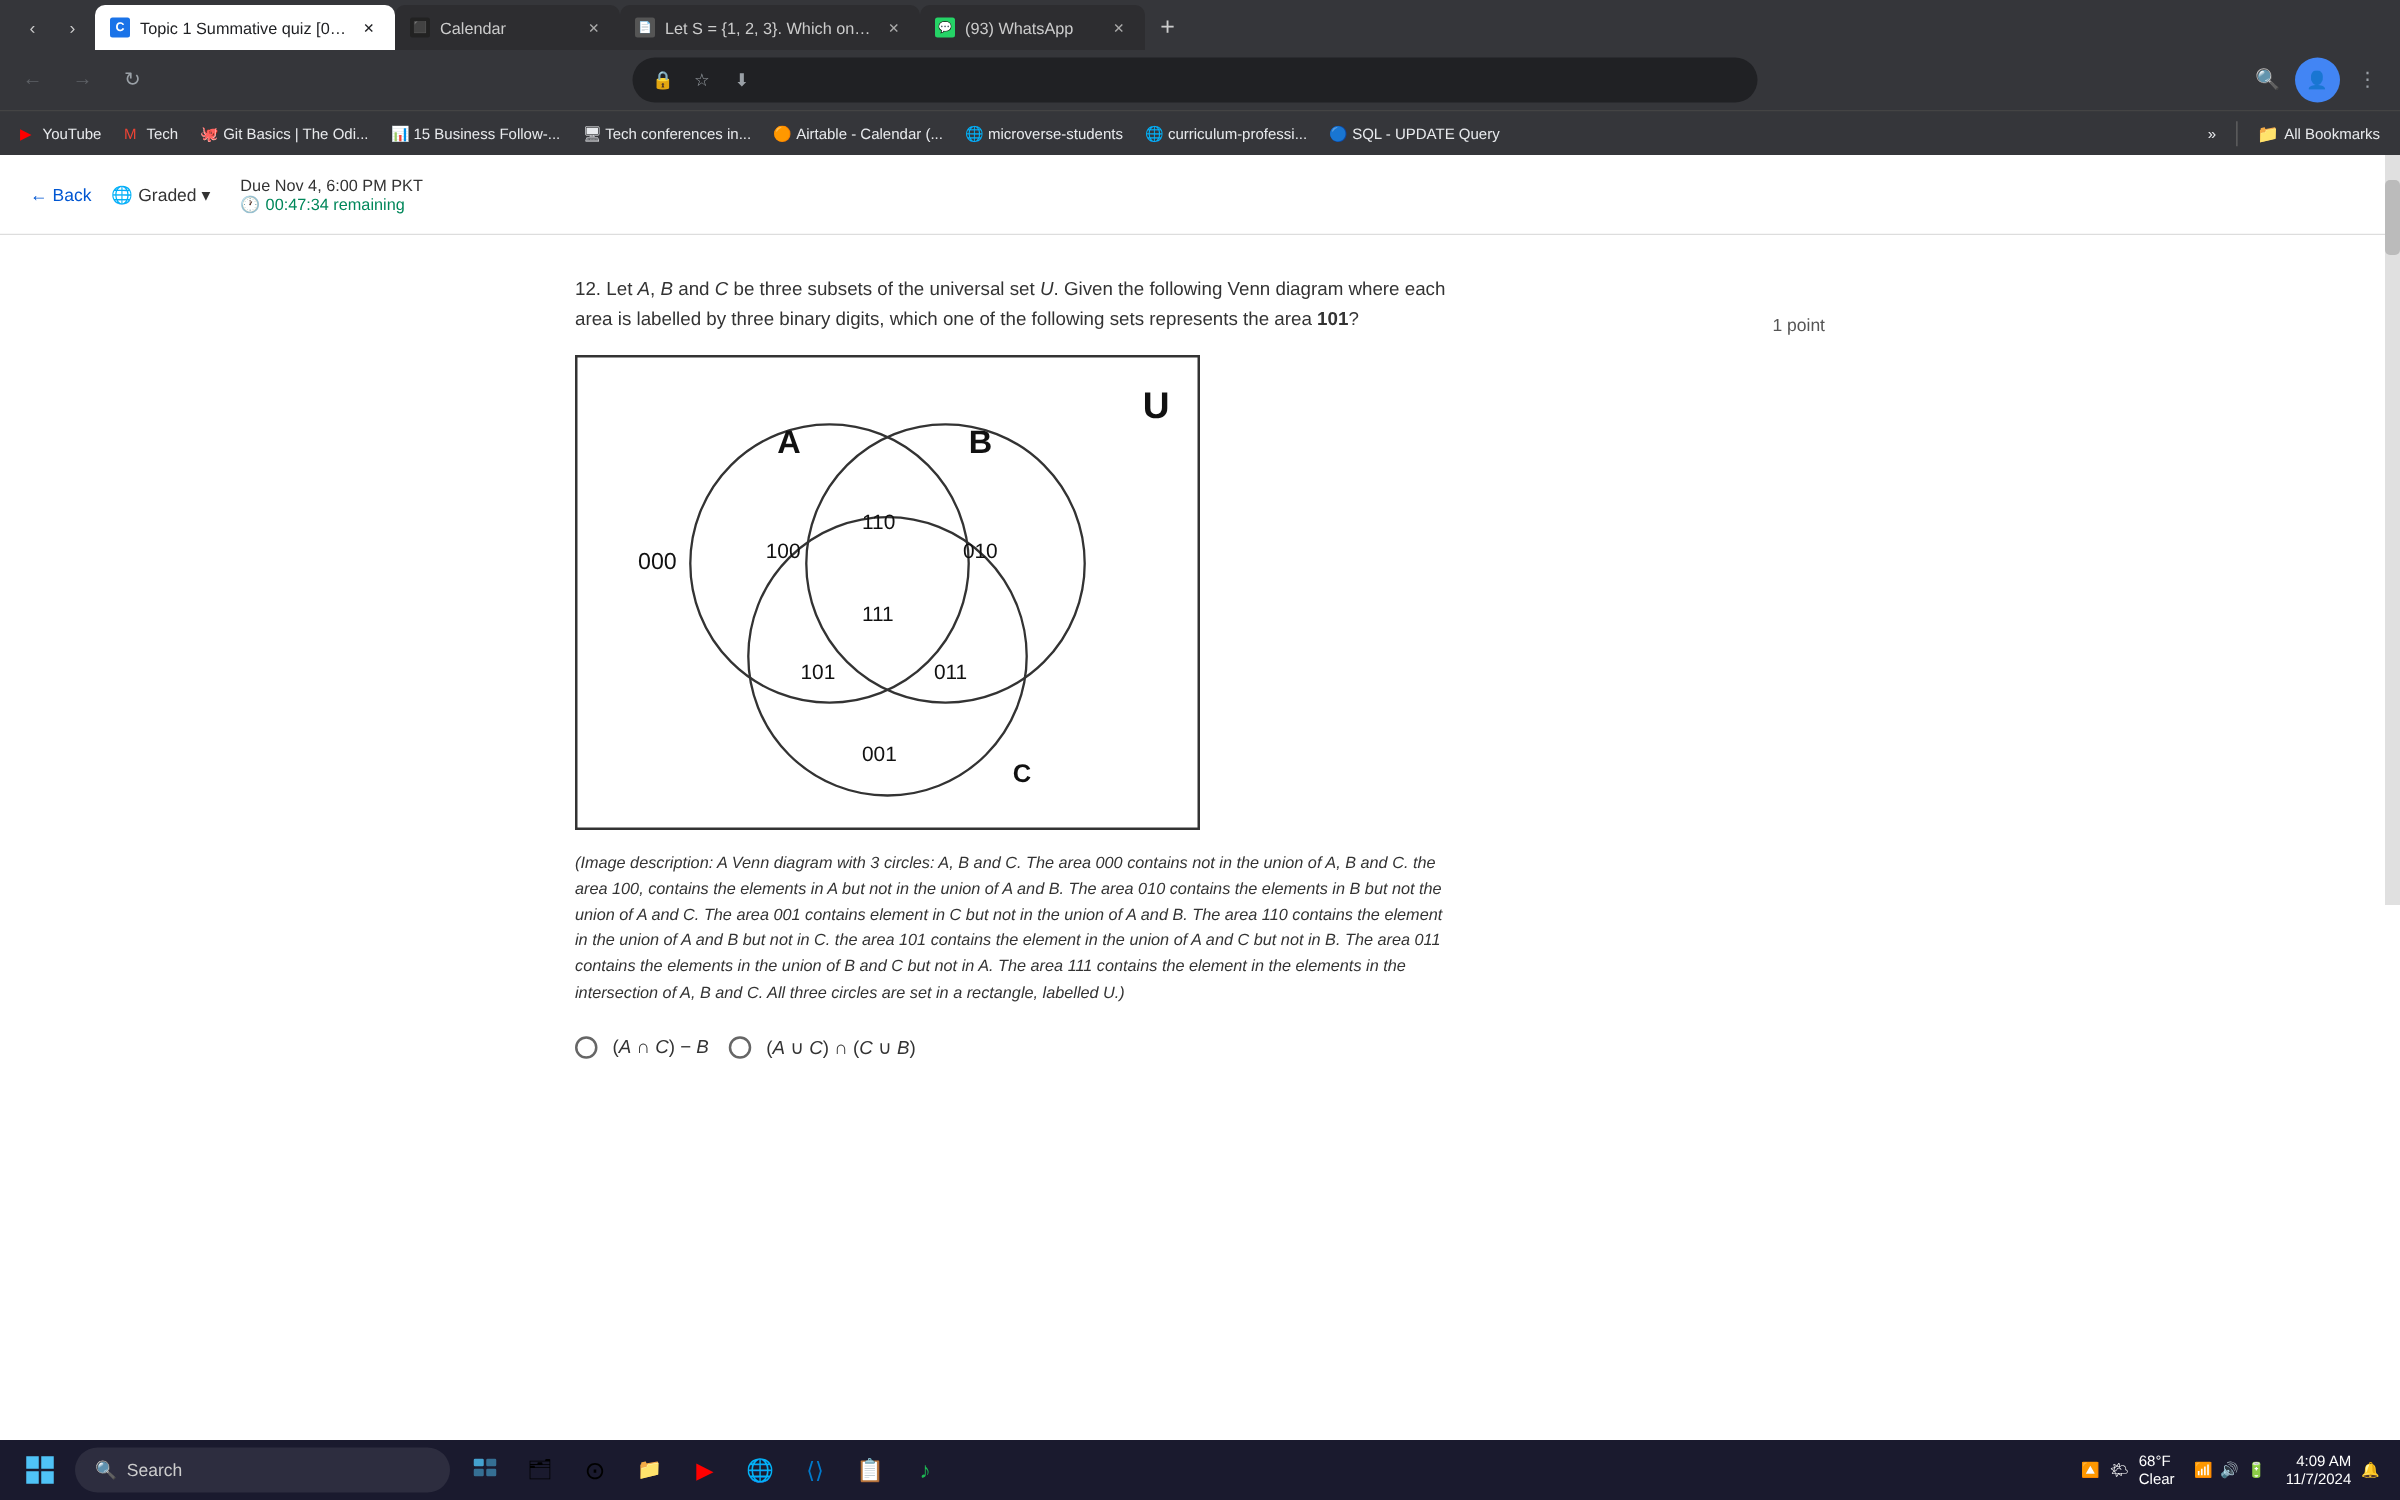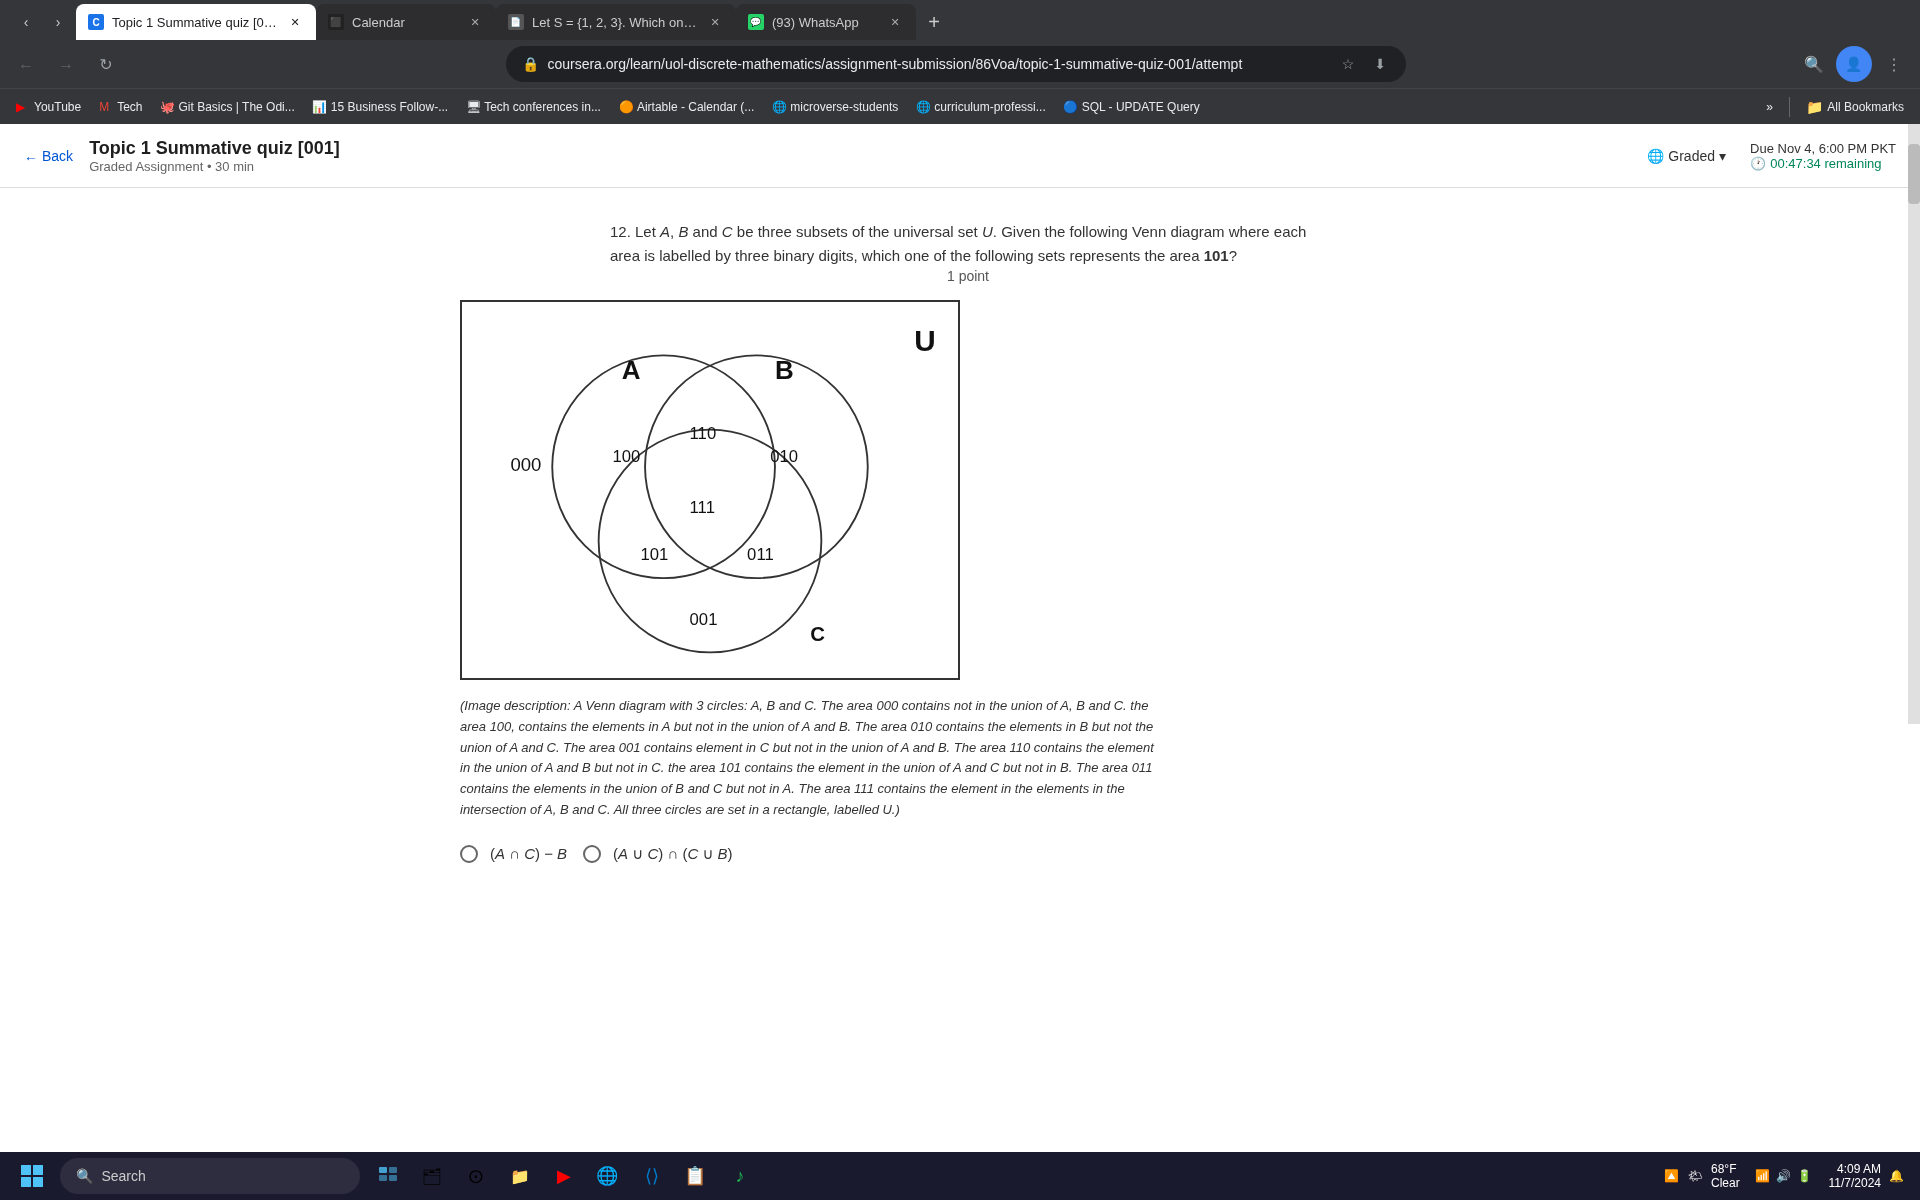--- a/index.html
+++ b/index.html
@@ -60,21 +60,21 @@
     .header-quiz-title { font-size: 18px; font-weight: 600; color: #1f1f1f; }
     .header-sub { font-size: 13px; color: #666; }
     .header-right { display: flex; align-items: center; gap: 24px; }
     .language-selector { display: flex; align-items: center; gap: 4px; color: #333; font-size: 14px; cursor: pointer; }
     .due-info { text-align: left; }
     .due-label { font-size: 13px; color: #333; font-weight: 500; }
     .due-timer { color: #00875a; font-size: 13px; display: flex; align-items: center; gap: 4px; }
 
     
     .quiz-content { padding: 32px 200px 100px 200px; max-width: 1400px; margin: 0 auto; }
-    .question-header { display: flex; justify-content: space-between; align-items: center; margin-bottom: 16px; flex-direction: column; }
+    .question-header { display: flex; justify-content: space-between; align-items: flex-end; margin-bottom: 16px; }
     .question-text { font-size: 15px; color: #333; line-height: 1.6; flex: 1; max-width: 700px; }
     .question-points { font-size: 14px; color: #555; white-space: nowrap; margin-left: 16px; }
 
     
     .venn-container { border: 2px solid #333; width: 500px; margin: 16px 0; background: #fff; padding: 16px; position: relative; height: 380px; }
     .venn-svg { width: 100%; height: 100%; }
 
     
     .image-desc { font-size: 13px; color: #333; line-height: 1.6; margin: 16px 0; max-width: 700px; font-style: italic; }
 
@@ -126,21 +126,20 @@
     <div class="tab-new">+</div>
   </div>
 
   <div class="omnibox-bar">
     <div class="nav-btn disabled">←</div>
     <div class="nav-btn disabled">→</div>
     <div class="nav-btn">↻</div>
 
     <div class="omnibox">
       <span style="color:#9aa0a6;font-size:14px;">🔒</span>
-      <span class="omnibox-url">coursera.org/learn/uol-discrete-mathematics/assignment-submission/86Voa/topic-1-summative-quiz-001/attempt</span>
       <div class="omnibox-icons">
         <div class="omnibox-icon">☆</div>
         <div class="omnibox-icon">⬇</div>
       </div>
     </div>
 
     <div class="omnibox-right">
       <div class="nav-btn">🔍</div>
       <div class="nav-btn" style="background:#4285f4;border-radius:50%;color:#fff;font-size:14px;">👤</div>
       <div class="nav-btn" style="color:#9aa0a6;">⋮</div>
@@ -195,24 +194,20 @@
       </div>
     </div>
   </div>
 
   <div class="coursera-page">
 
     <div class="coursera-header">
       <div class="back-btn">
         <span>←</span>
         <span>Back</span>
-      </div>
-      <div class="header-title-area">
-        <div class="header-quiz-title">Topic 1 Summative quiz [001]</div>
-        <div class="header-sub">Graded Assignment • 30 min</div>
       </div>
       <div class="header-right">
         <div class="language-selector">
           <span>🌐</span>
           <span>Graded</span>
           <span>▾</span>
         </div>
         <div class="due-info">
           <div class="due-label">Due  Nov 4, 6:00 PM PKT</div>
           <div class="due-timer">

